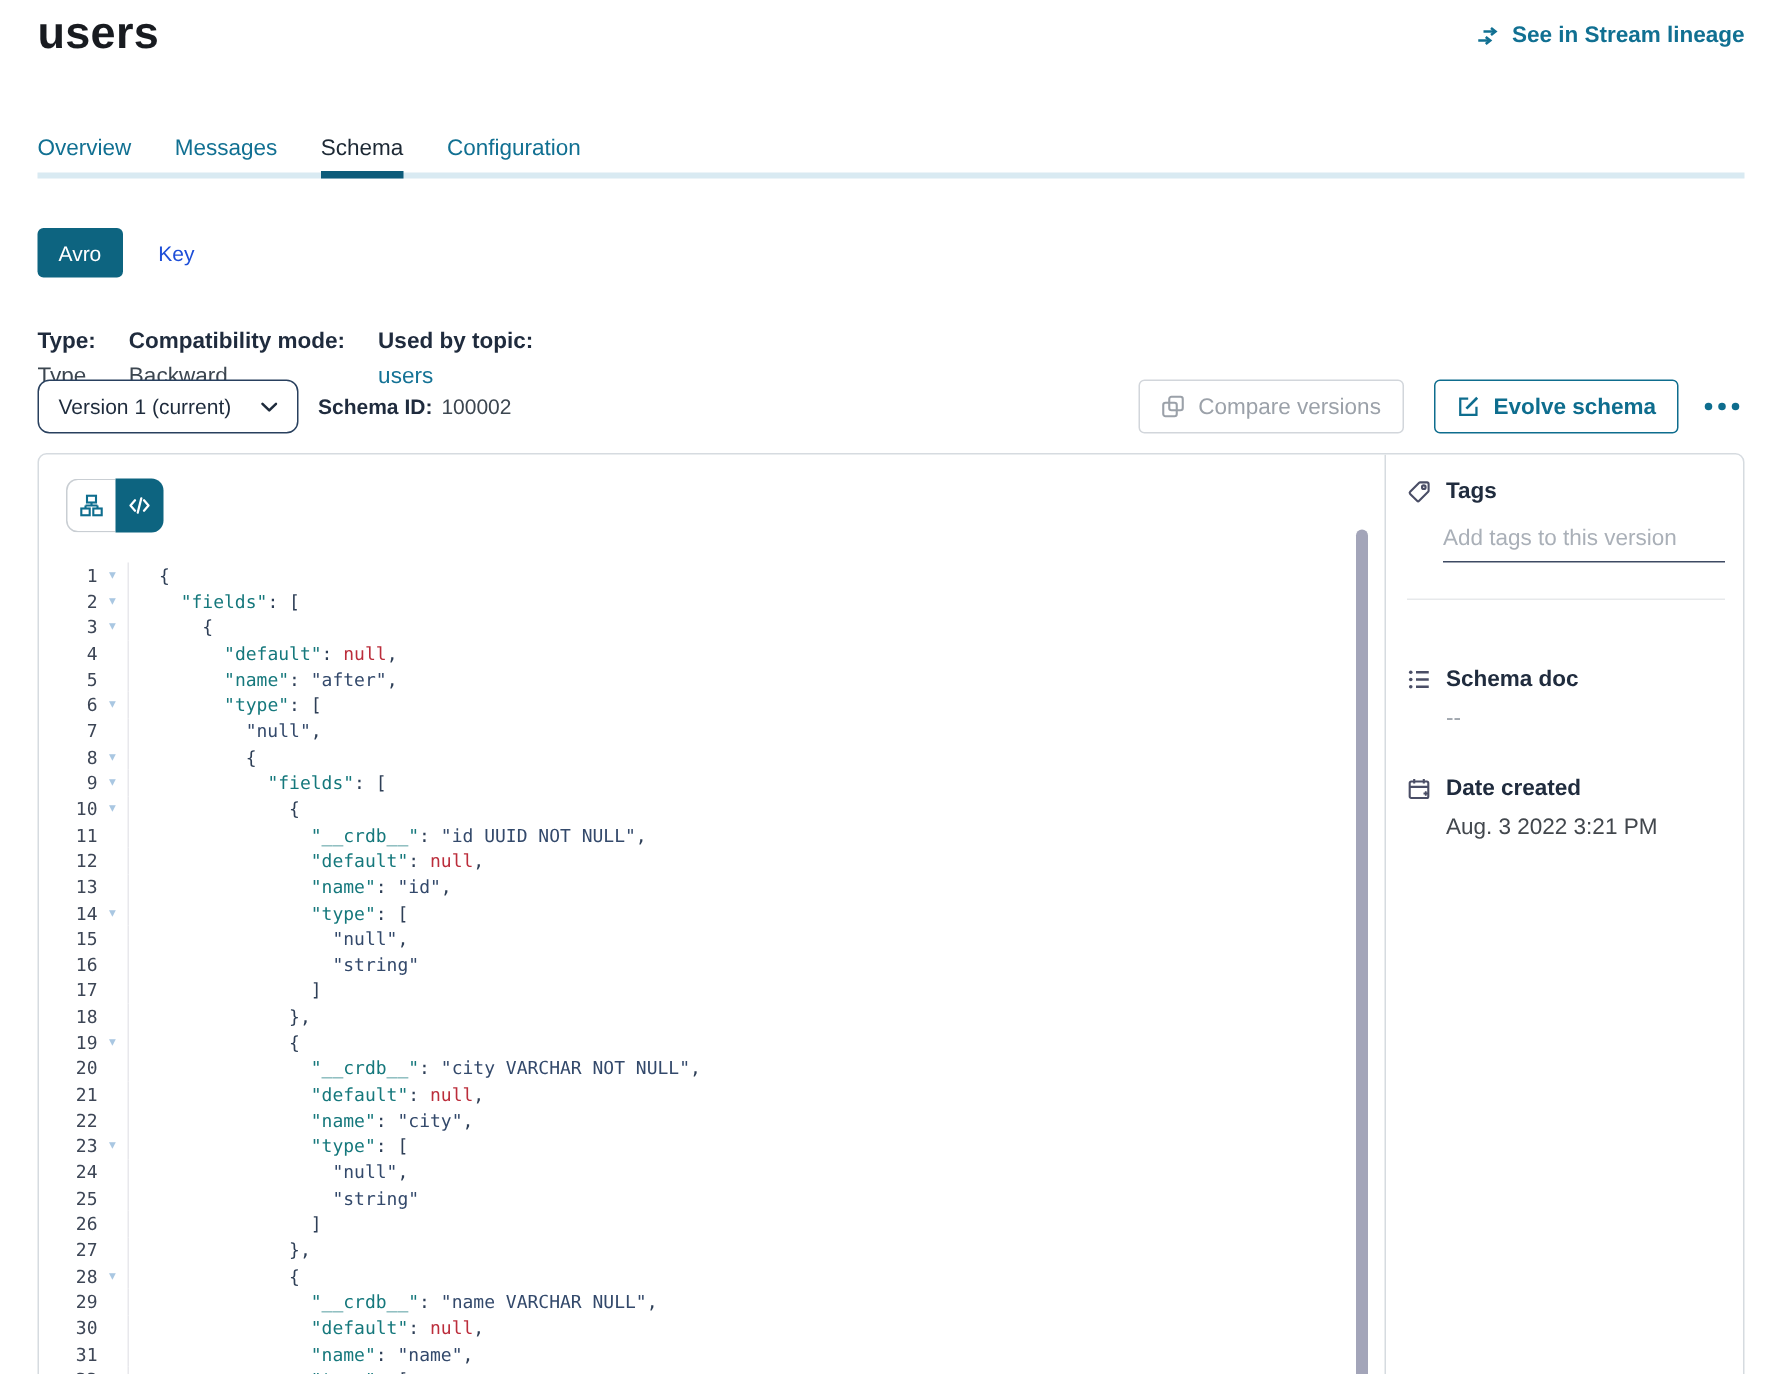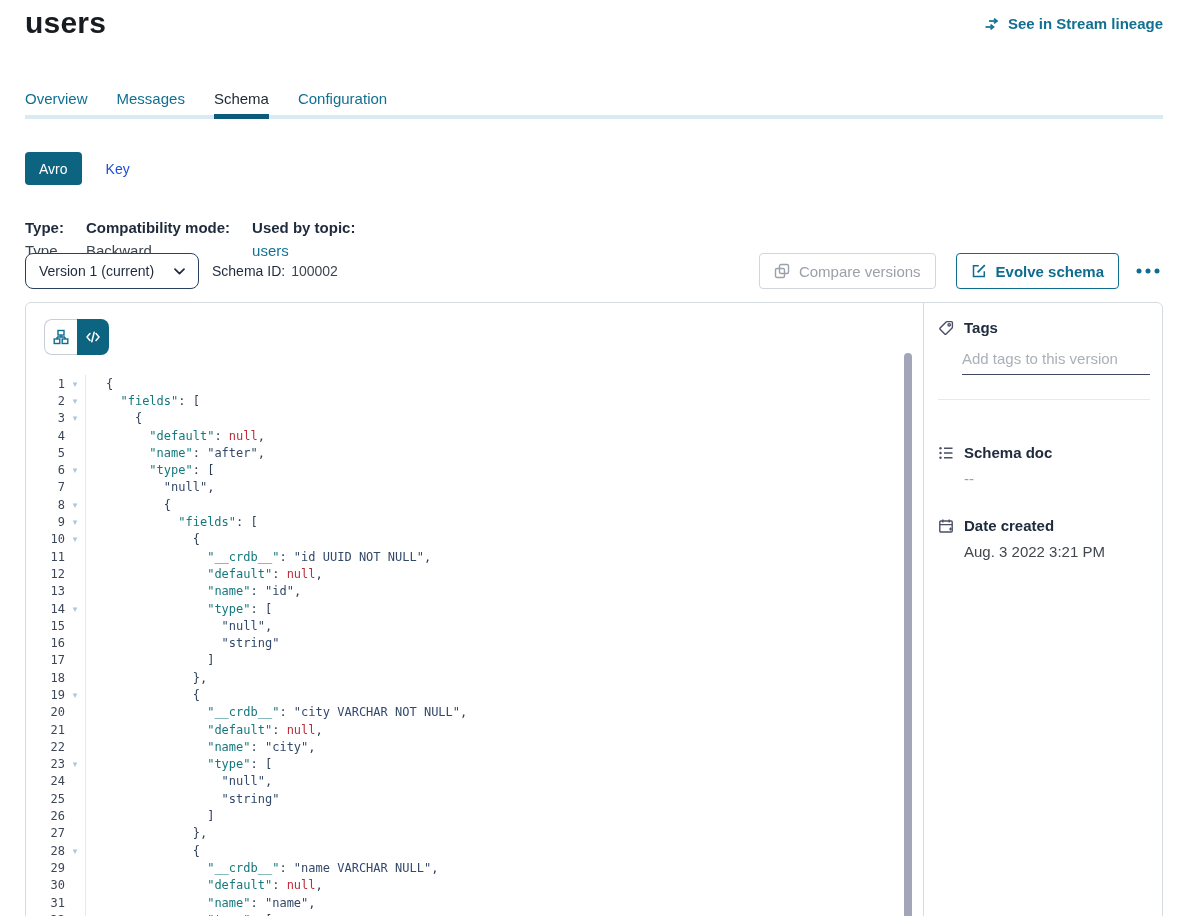--- a/index.html
+++ b/index.html
@@ -27,21 +27,21 @@
   .meta-row { position:absolute; left:25px; top:219px; display:flex; gap:22px; font-size:15px; }
   .meta-item { display:flex; gap:6px;flex-direction:column; }
   .meta-label { font-weight:700; color:#1f2b3d; }
   .meta-value { color:#3c4650; }
   .meta-value.link { color:#147295; cursor:pointer; }
   
   .controls { position:absolute; left:25px; top:253px; width:1138px; height:36px; display:flex; align-items:center; }
   .version-select { width:174px; height:36px; border:1px solid #29405e; border-radius:8px; background:#fff;
     display:flex; align-items:center; justify-content:space-between; padding:0 13px; font-size:14px; color:#1e2b3c; cursor:pointer; }
   .schema-id { margin-left:13px; font-size:14px; display:flex; gap:6px; }
-  .schema-id .lbl { font-weight:400; color:#1f2b3d; }
+  .schema-id .lbl { font-weight:700; color:#1f2b3d; }
   .schema-id .val { color:#3c4650; }
   .controls .spacer { flex:1; }
   .btn { height:36px; border-radius:4px; background:#fff; display:flex; align-items:center; gap:9px;
     font-family:inherit; font-size:15px; padding:0 14px; cursor:pointer; }
   .btn.compare { border:1px solid #d2d6db; color:#9ba1a9; cursor:default; }
   .btn.evolve { border:1px solid #0e6d8e; color:#0e6d8e; font-weight:700; margin-left:20px; }
   .more-btn { margin-left:14px; width:30px; height:30px; border:none; background:transparent; display:grid; place-items:center; cursor:pointer; }
   
   .panel { position:absolute; left:25px; top:302px; width:1138px; height:640px;
     border:1px solid #d6dbe0; border-radius:6px; display:flex; overflow:hidden; background:#fff; }

